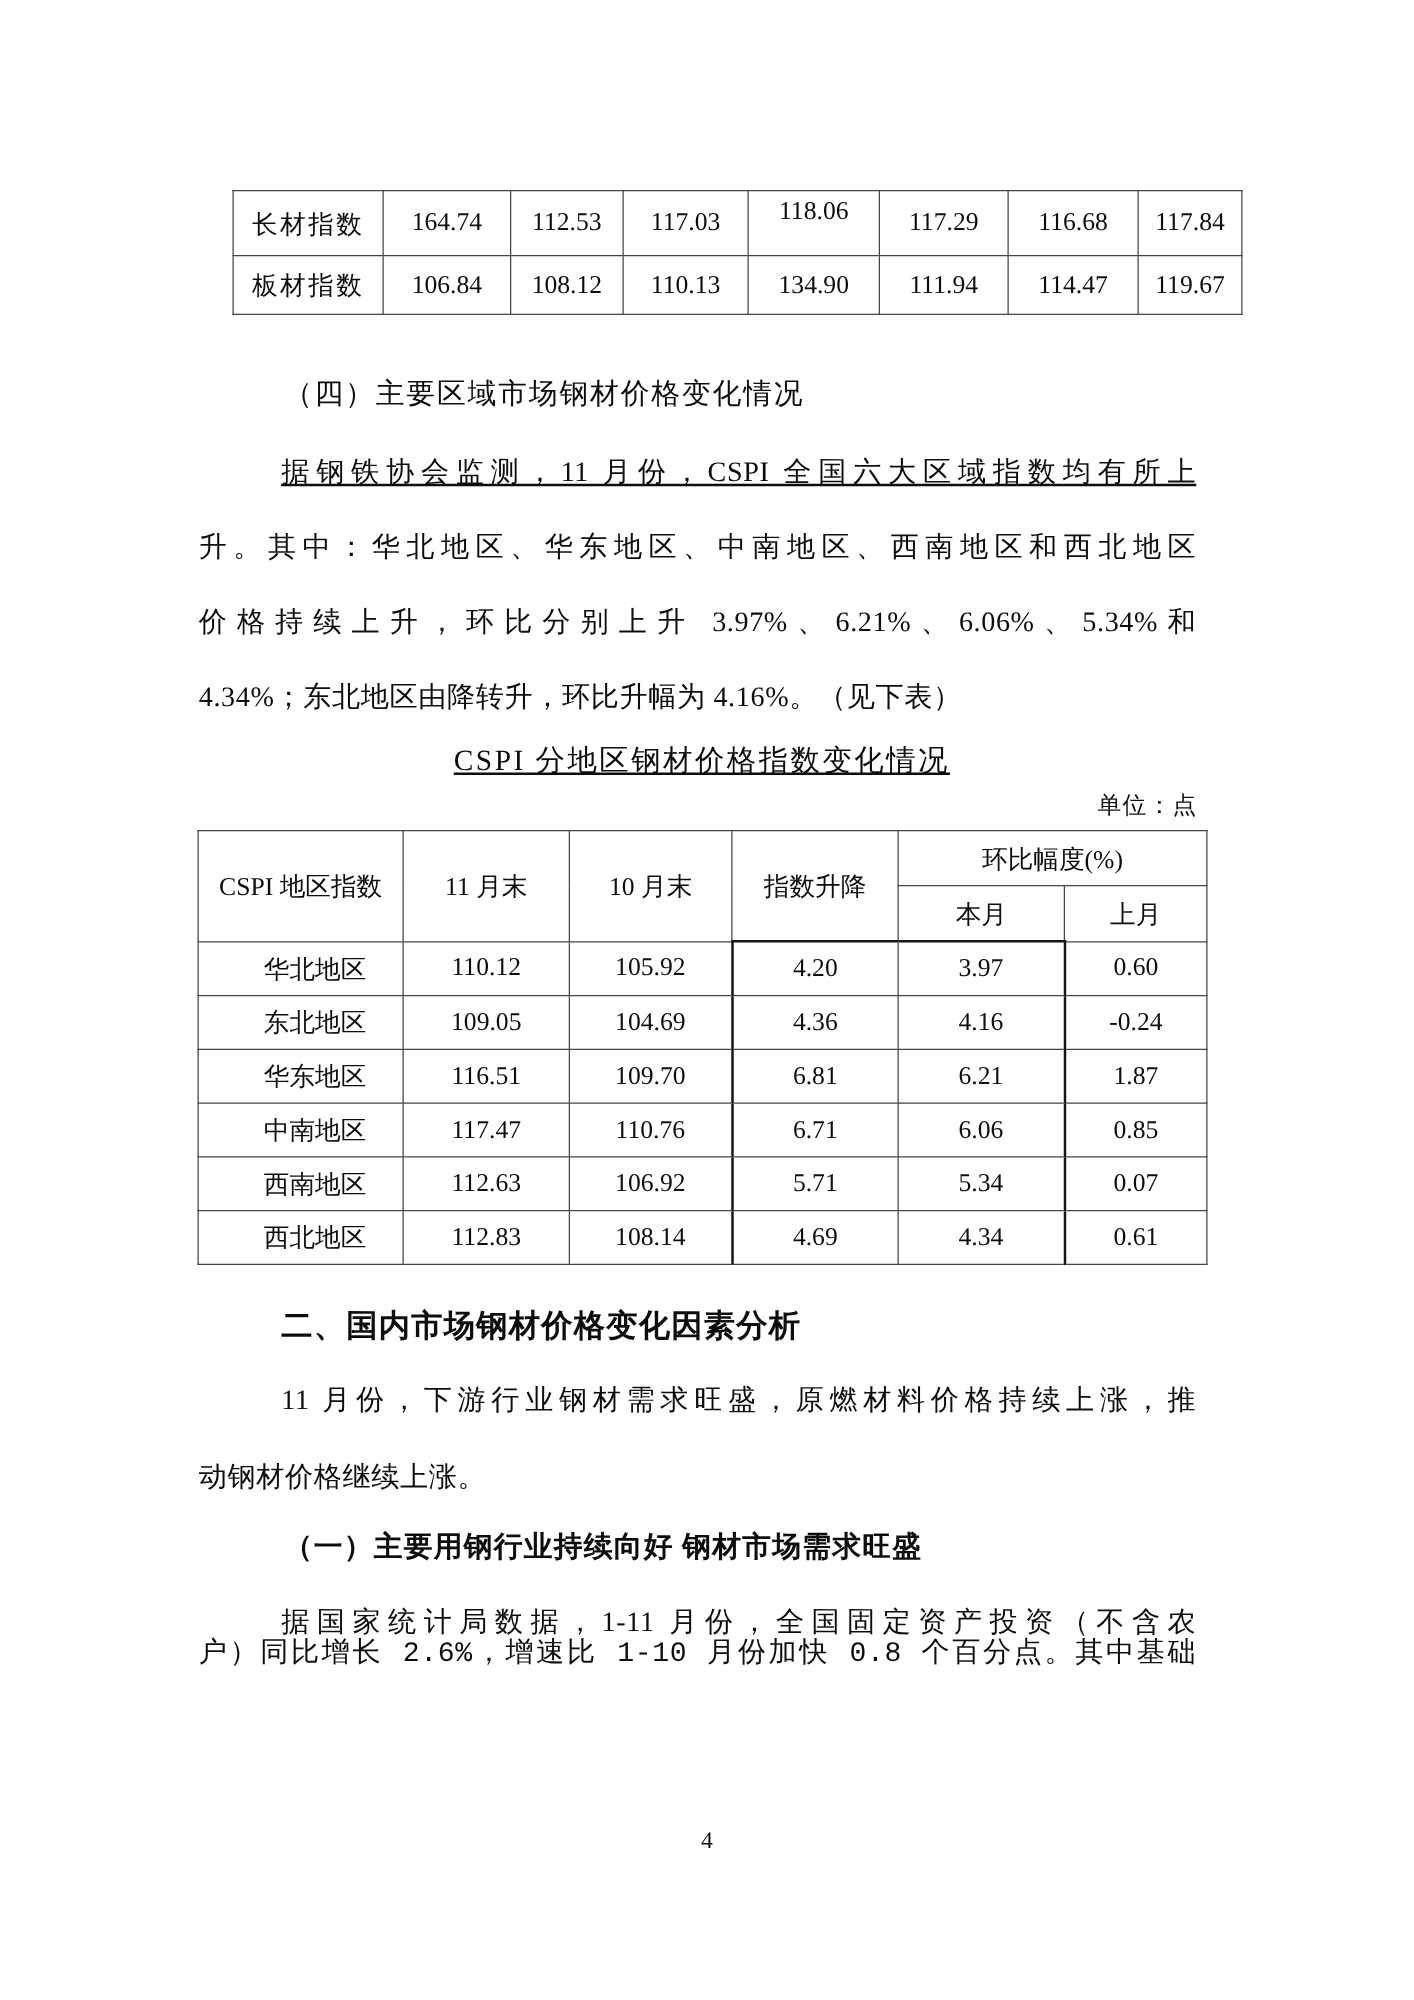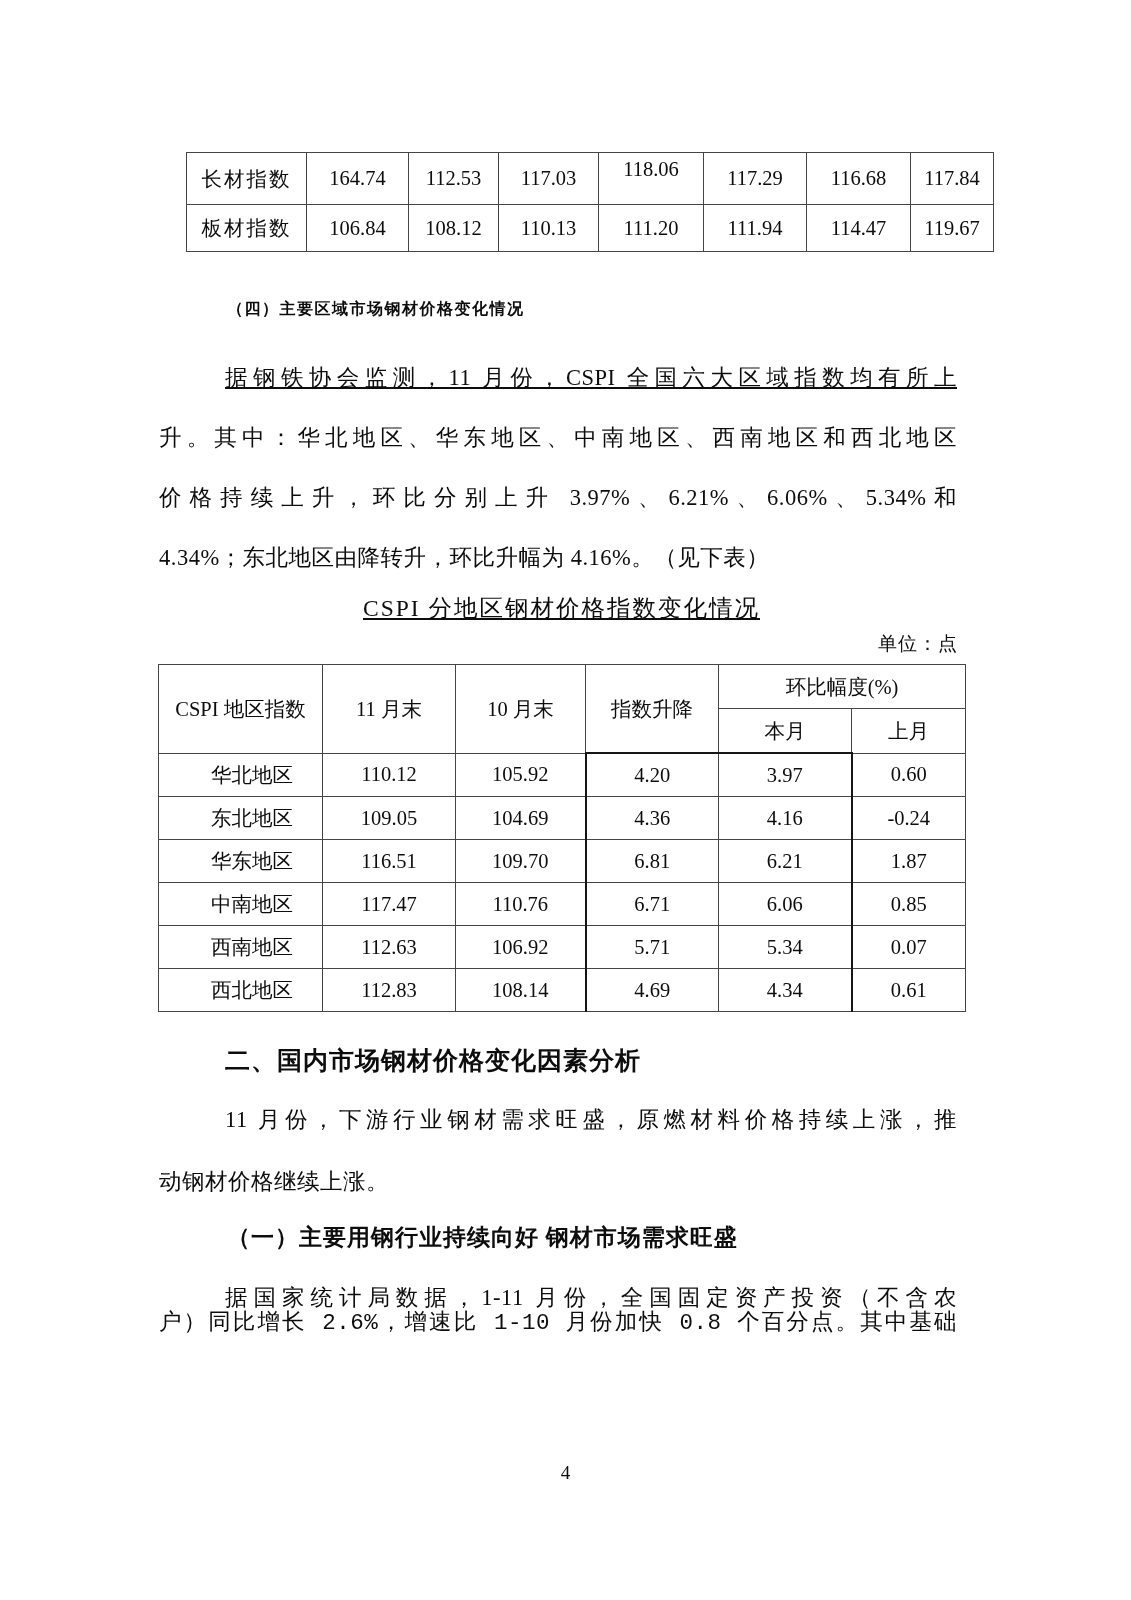--- a/index.html
+++ b/index.html
@@ -32,21 +32,21 @@
   .t2 tr.h1 td{height:43px;}
   .t2 tr.h2 td{height:43px;}
   .t2 tr.d td{height:42px;}
   .t2 td.region{text-align:center;padding-left:23px;}
   .t2 tr.d td:nth-child(4){border-left:2.6px solid #161616;}
   .t2 tr.d td:nth-child(5){border-right:2.6px solid #161616;}
   .t2 tr.d1 td:nth-child(4),.t2 tr.d1 td:nth-child(5){border-top:2.6px solid #161616;}
 
   
   .abs{position:absolute;}
-  .h4head{left:227px;top:299px;font-size:16px;font-weight:bold;letter-spacing:1.5px;}
+  .h4head{left:227px;top:299px;font-size:23px;font-weight:normal;letter-spacing:1.5px;}
   .bline{left:159px;width:798px;font-size:22.5px;line-height:31px;letter-spacing:0.5px;}
   .just{text-align:justify;text-align-last:justify;}
   .ind{text-indent:66px;}
   .l1{top:362px;text-decoration:underline;} .l2{top:422px;} .l3{top:482px;} .l4{top:542px;}
 
   .tbltitle{left:158px;width:807px;top:592px;text-align:center;font-size:23.5px;letter-spacing:2px;text-decoration:underline;}
   .unit{left:700px;width:258px;top:631px;text-align:right;font-size:19px;letter-spacing:1px;}
 
   .h2head{
     left:225px;top:1044px;
@@ -84,21 +84,21 @@
       <td class="vt">118.06</td>
       <td>117.29</td>
       <td>116.68</td>
       <td>117.84</td>
     </tr>
     <tr>
       <td class="lbl">板材指数</td>
       <td>106.84</td>
       <td>108.12</td>
       <td>110.13</td>
-      <td>111.20</td>
+      <td>134.90</td>
       <td>111.94</td>
       <td>114.47</td>
       <td>119.67</td>
     </tr>
   </tbody>
     </table>
 
   <div class="abs h4head">（四）主要区域市场钢材价格变化情况</div>
   <div class="abs bline l1 ind just">据钢铁协会监测，11 月份，CSPI 全国六大区域指数均有所上</div>
   <div class="abs bline l2 just">升。其中：华北地区、华东地区、中南地区、西南地区和西北地区</div>

